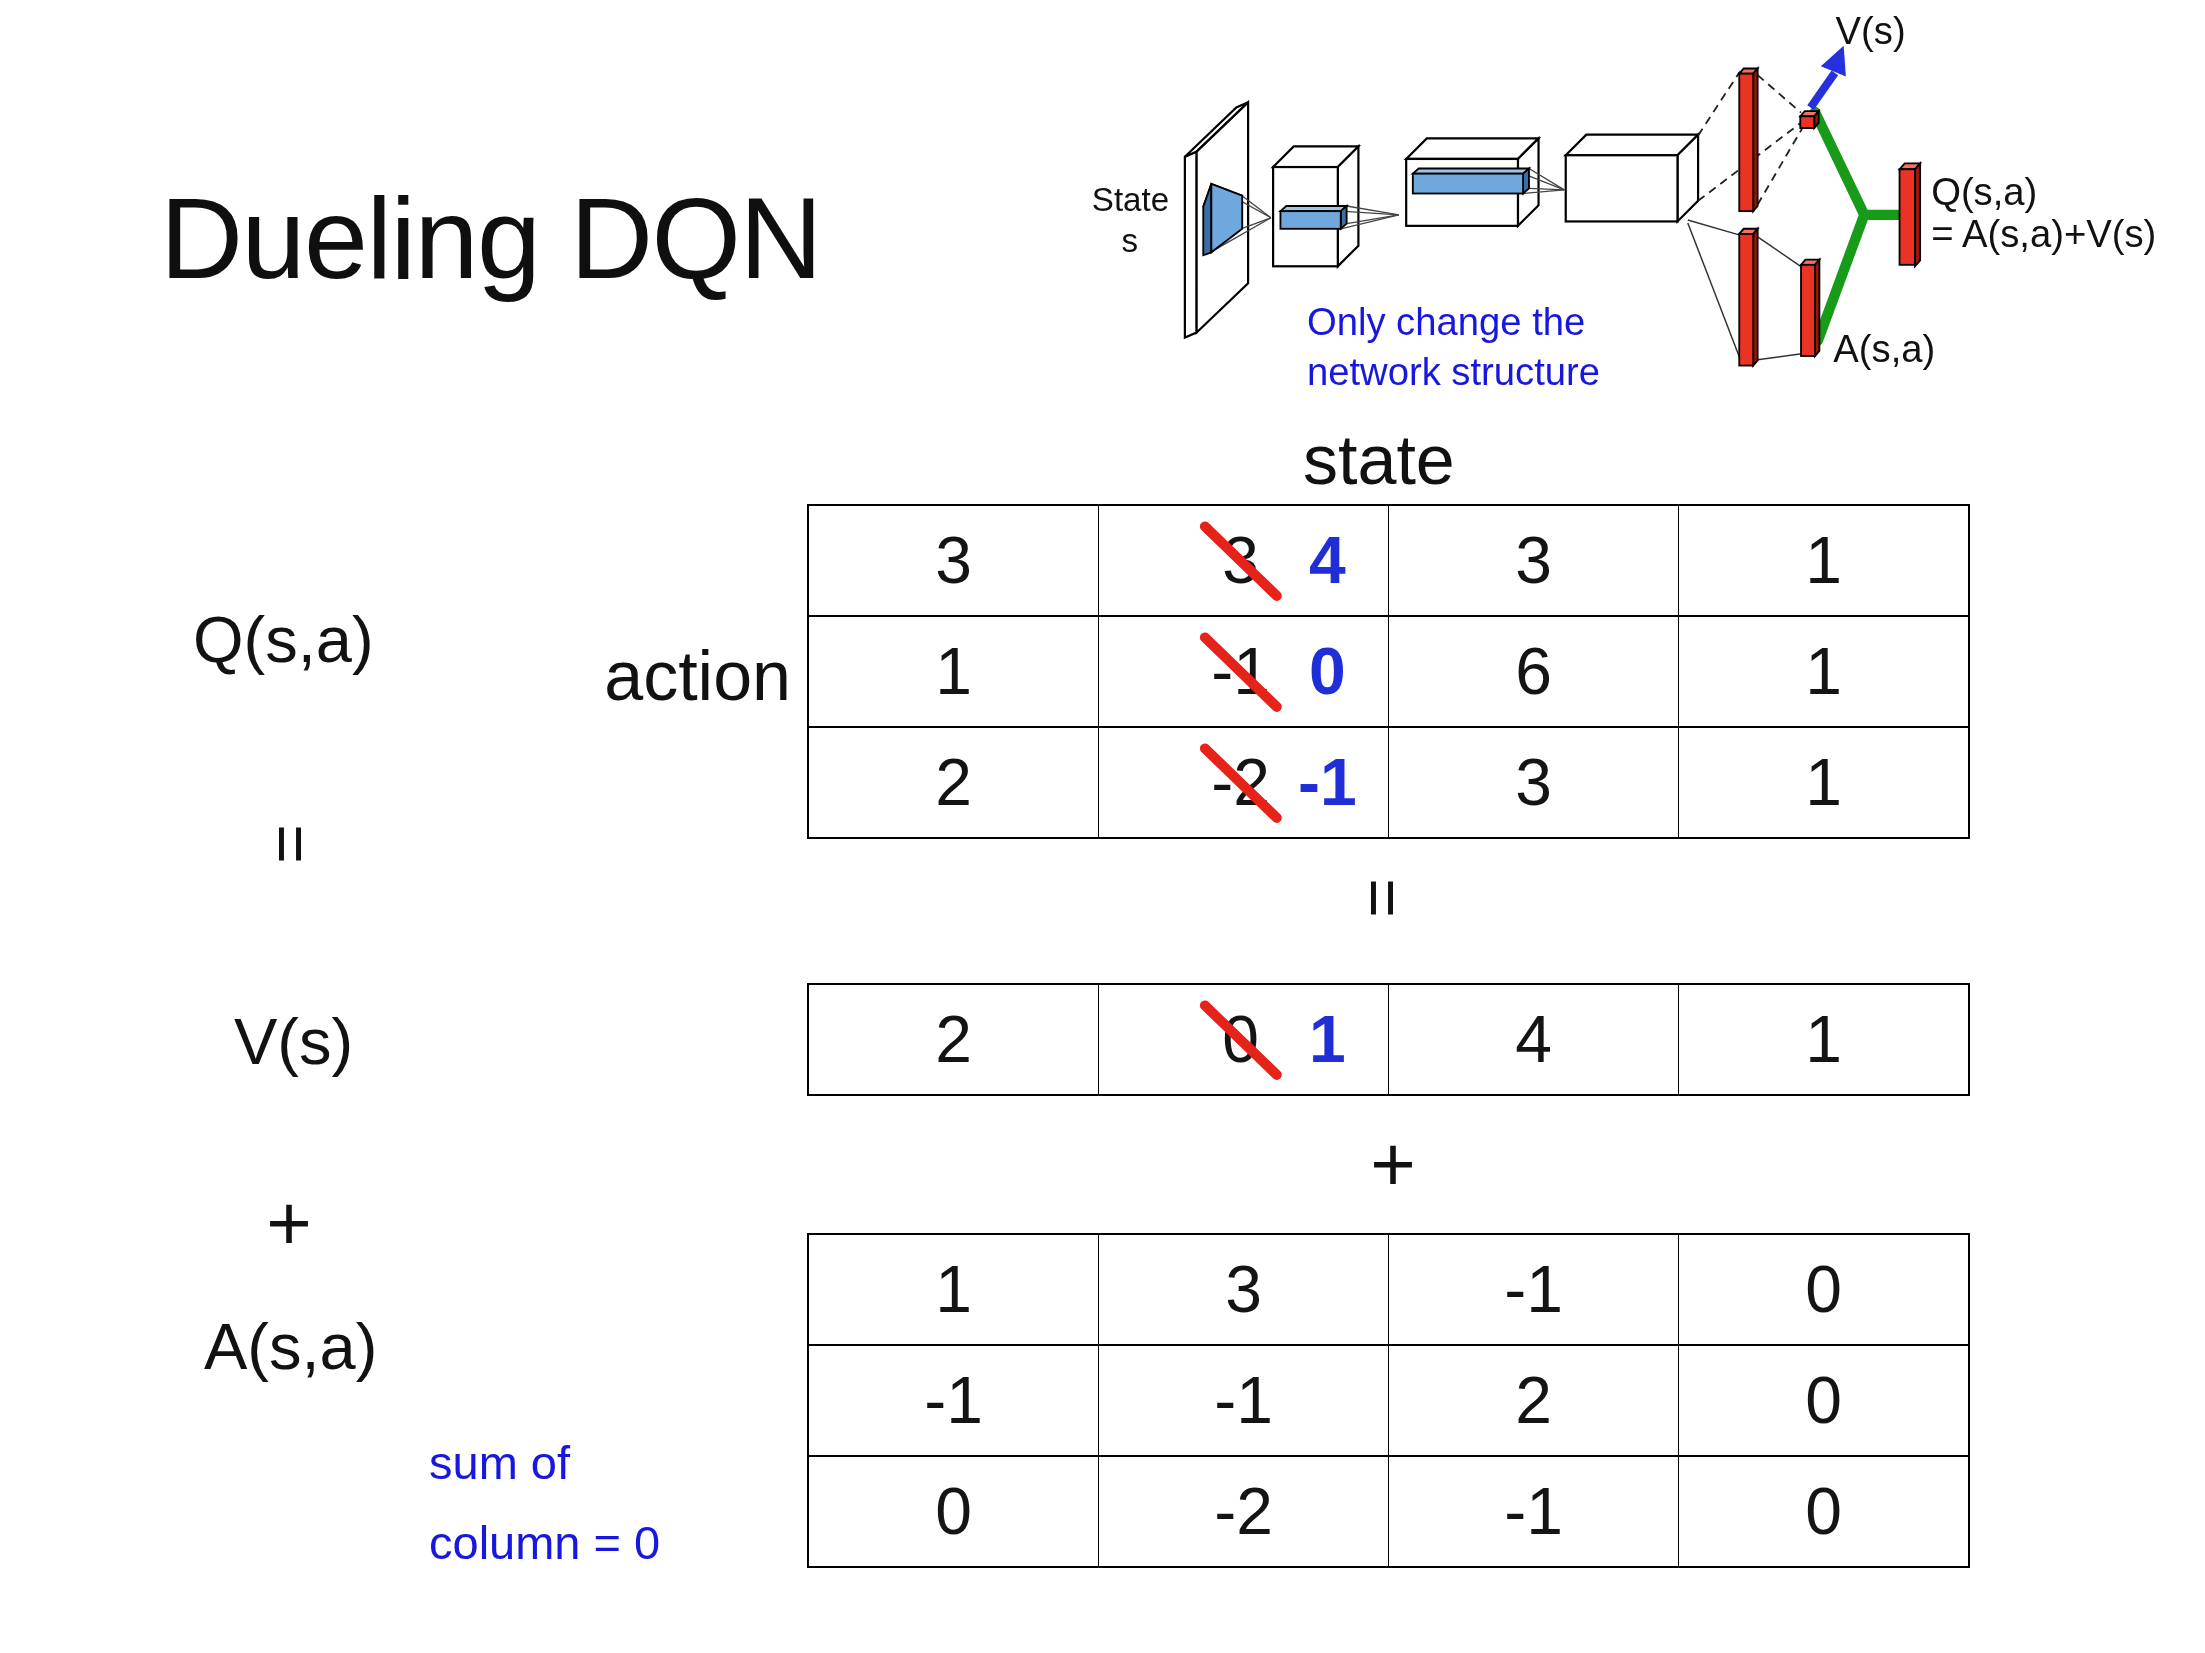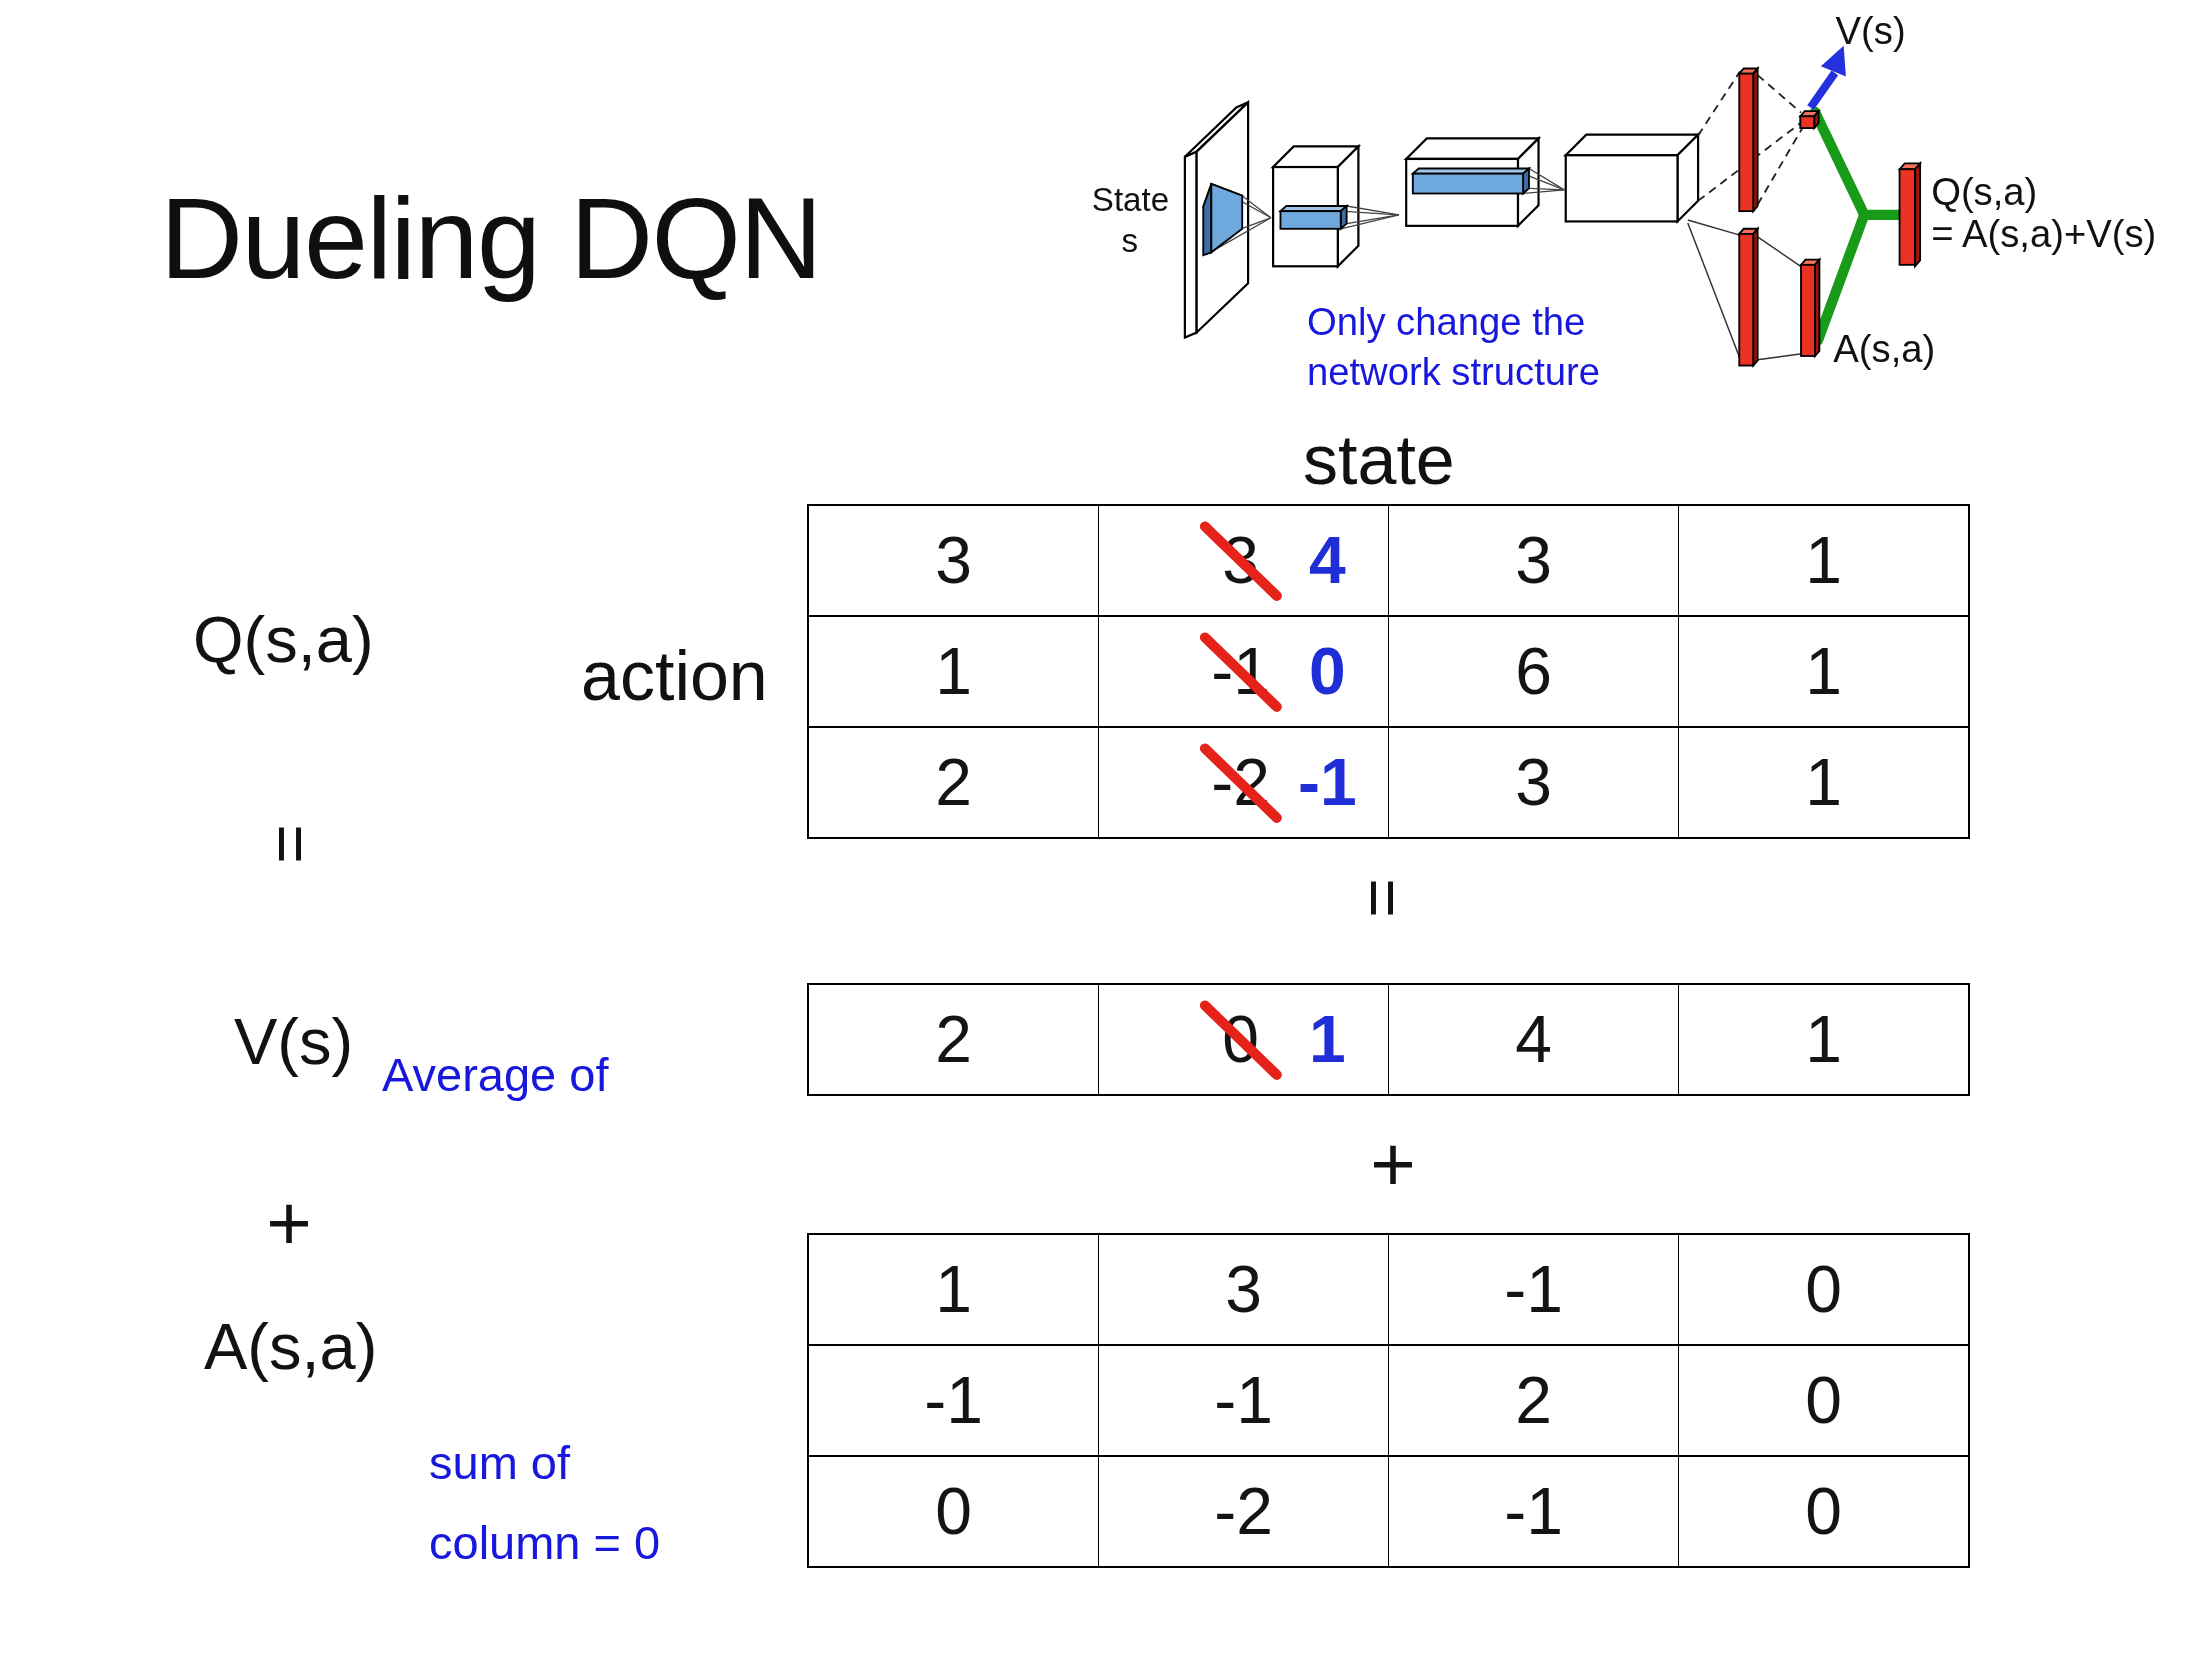--- a/index.html
+++ b/index.html
@@ -22,21 +22,21 @@
 
   .oplabel{display:flex;align-items:center;justify-content:center;width:74px;height:74px;font-size:74px;color:#121212;}
   .rot90{transform:rotate(90deg);display:inline-block;}
   #eq-left{left:254px;top:807px;font-size:68px;}
   #plus-left{left:252px;top:1186px;font-size:78px;}
   #eq-mid{left:1346px;top:861px;font-size:68px;}
   #plus-mid{left:1356px;top:1127px;font-size:78px;}
 
   
   #state-header{left:1303px;top:425px;font-size:70px;}
-  #action-header{left:581px;top:641px;width:210px;text-align:left;font-size:70px;}
+  #action-header{left:581px;top:641px;width:210px;text-align:right;font-size:70px;}
 
   
   .bluenote{color:#1717dd;font-size:47px;line-height:80px;}
   #avg-note{left:382px;top:1035px;}
   #sum-note{left:382px;top:1423px;margin-left:47px;}
 
   
   .mtable{position:absolute;border:2.2px solid #000;background:#fff;}
   .mrow{display:flex;}
   .mrow:not(:last-child){border-bottom:2.9px solid #000;}
@@ -187,21 +187,20 @@
 <div class="abs oplabel" id="eq-left">
     <span class="rot90">=</span>
   </div>
 <div class="abs biglabel" id="v-label">V(s)</div>
 <div class="abs oplabel" id="plus-left">
     <span>+</span>
   </div>
 <div class="abs biglabel" id="a-label">A(s,a)</div>
 
 <div class="abs bluenote" id="avg-note">
-  <div>Average of</div>
 </div>
 <div class="abs bluenote" id="sum-note">
   <div>sum of</div>
   <div>column = 0</div>
 </div>
 
 <div class="abs" id="state-header">state</div>
 <div class="abs" id="action-header">action</div>
 
 <div class="mtable" id="q-table">

